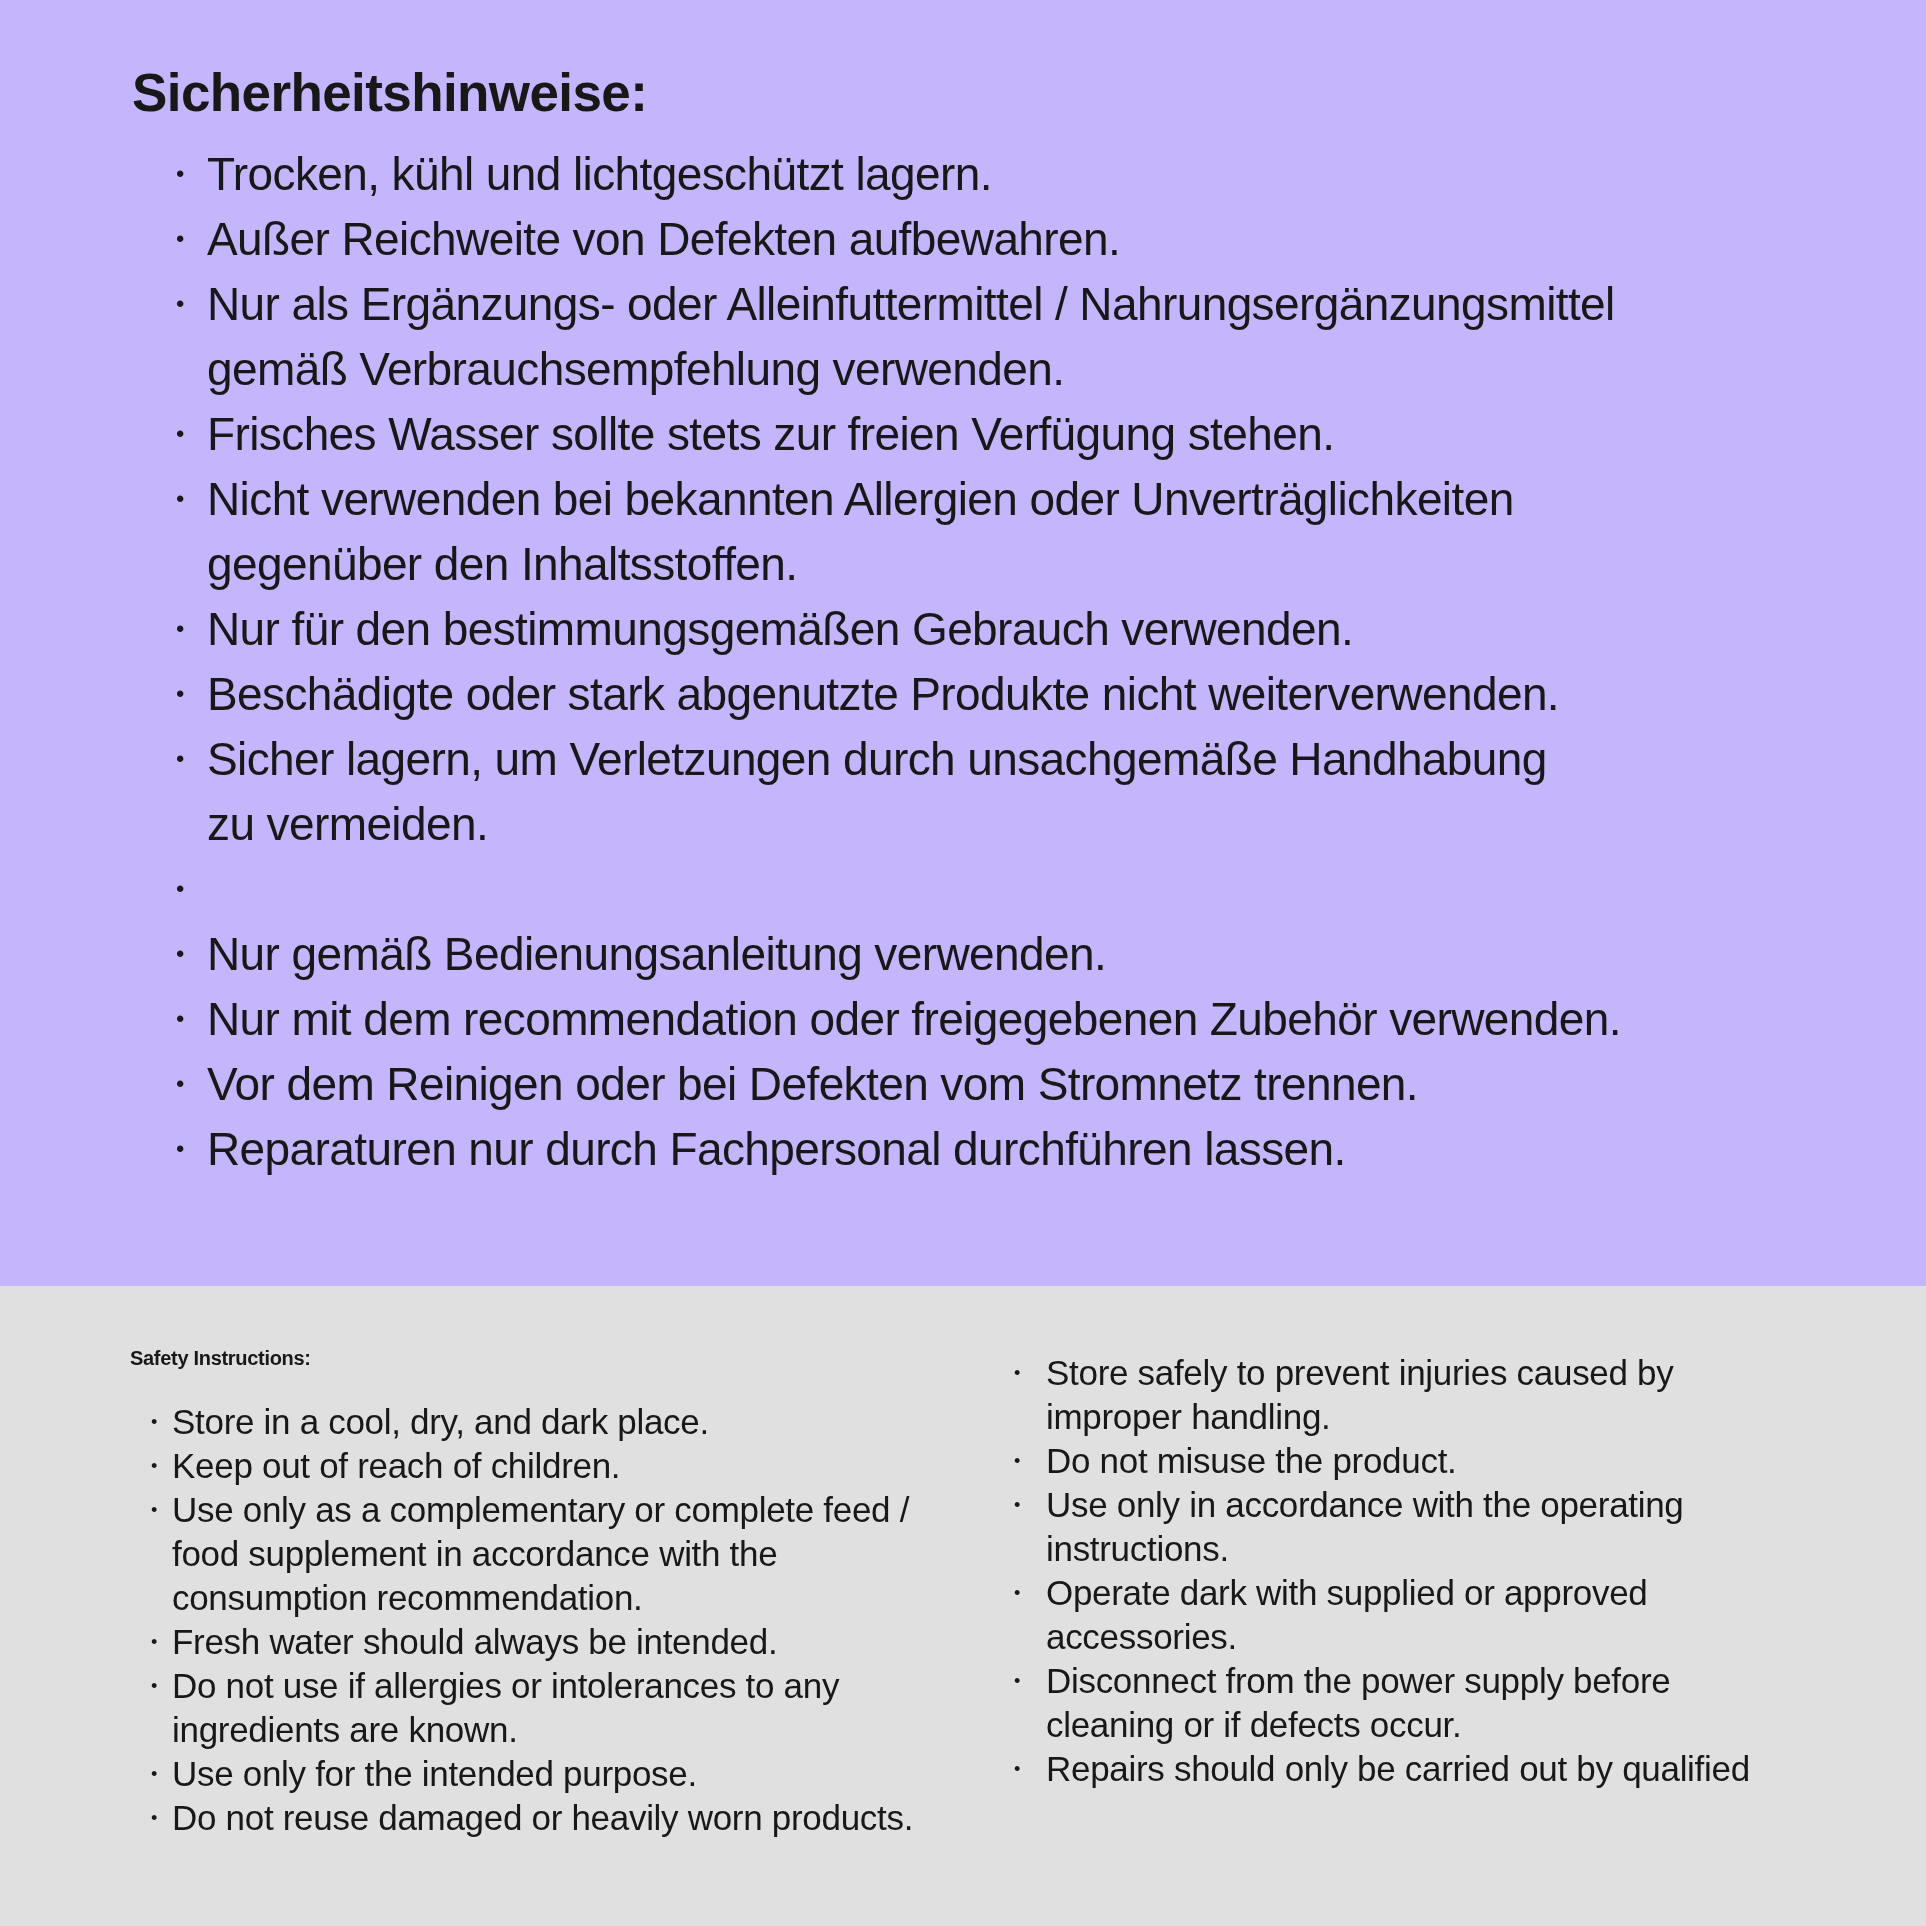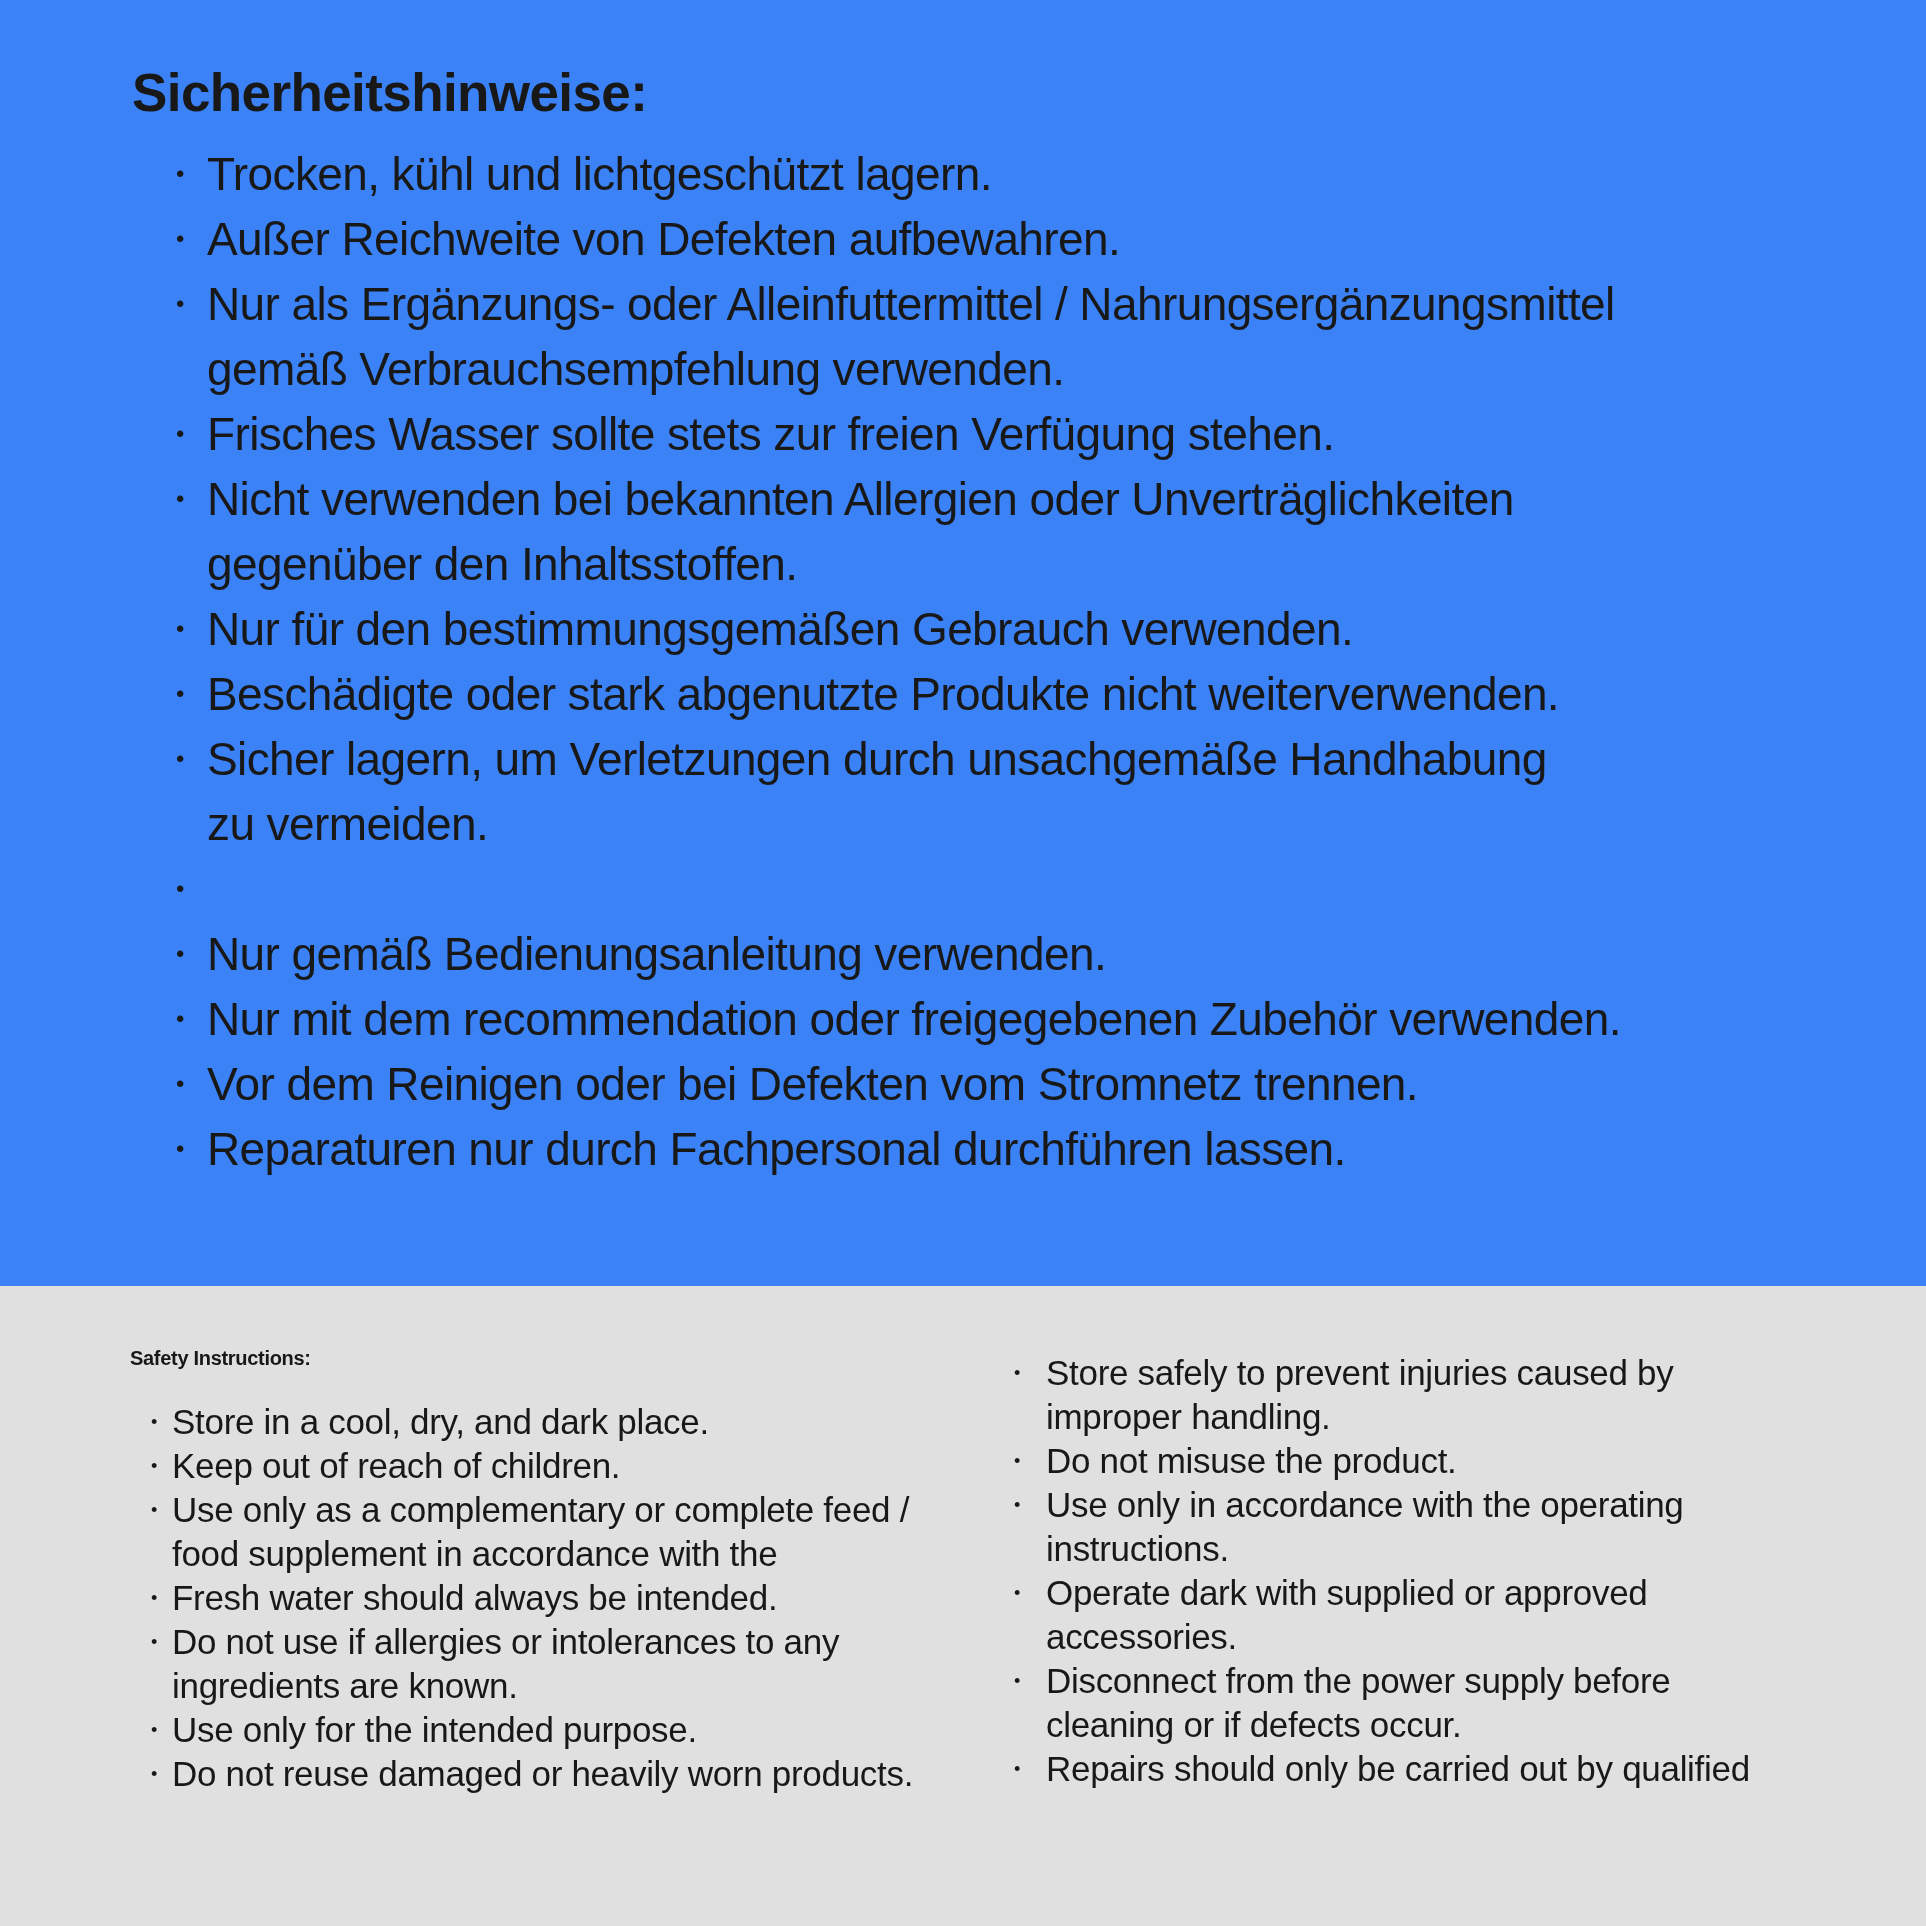--- a/index.html
+++ b/index.html
@@ -37,21 +37,21 @@
   .bullet-list .marker.hidden{visibility:hidden;}
   .de-list{left:176px;top:141px;--mw:31px;}
   .de-list .line{height:65px;font-size:46px;letter-spacing:-0.6px;}
   .en-list-left{left:151px;top:1400px;--mw:21px;}
   .en-list-right{left:1014px;top:1351px;--mw:32px;}
   .en-list-left .line,.en-list-right .line{height:44px;font-size:35px;letter-spacing:-0.3px;}
 </style>
 </head>
 <body>
 
-<div class="page" style="background: #3b82f6; color: rgb(24, 24, 24);">
+<div class="page" style="background: #c4b5fd; color: rgb(24, 24, 24);">
 
   <div class="de-heading">Sicherheitshinweise:</div>
 
   <div class="bullet-list de-list">
       <div class="line">
         <span class="marker">•</span>
         <span class="txt">Trocken, kühl und lichtgeschützt lagern.</span>
       </div>
       <div class="line">
         <span class="marker">•</span>
@@ -129,20 +129,24 @@
       </div>
       <div class="line">
         <span class="marker">•</span>
         <span class="txt">Use only as a complementary or complete feed /</span>
       </div>
       <div class="line">
         <span class="marker hidden">•</span>
         <span class="txt">food supplement in accordance with the</span>
       </div>
       <div class="line">
+        <span class="marker hidden">•</span>
+        <span class="txt">consumption recommendation.</span>
+      </div>
+      <div class="line">
         <span class="marker">•</span>
         <span class="txt">Fresh water should always be intended.</span>
       </div>
       <div class="line">
         <span class="marker">•</span>
         <span class="txt">Do not use if allergies or intolerances to any</span>
       </div>
       <div class="line">
         <span class="marker hidden">•</span>
         <span class="txt">ingredients are known.</span>

